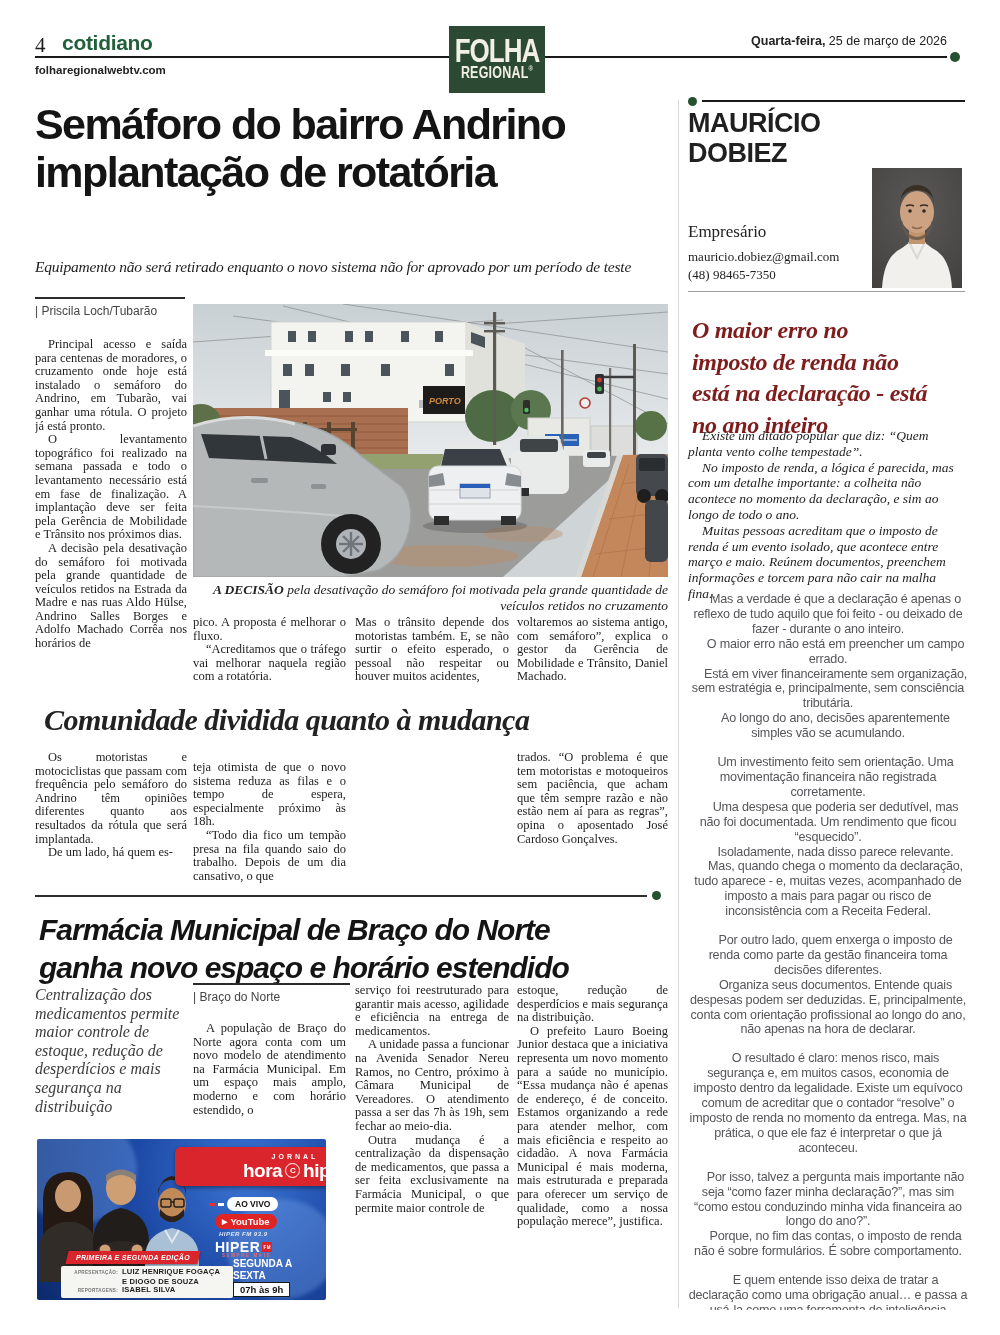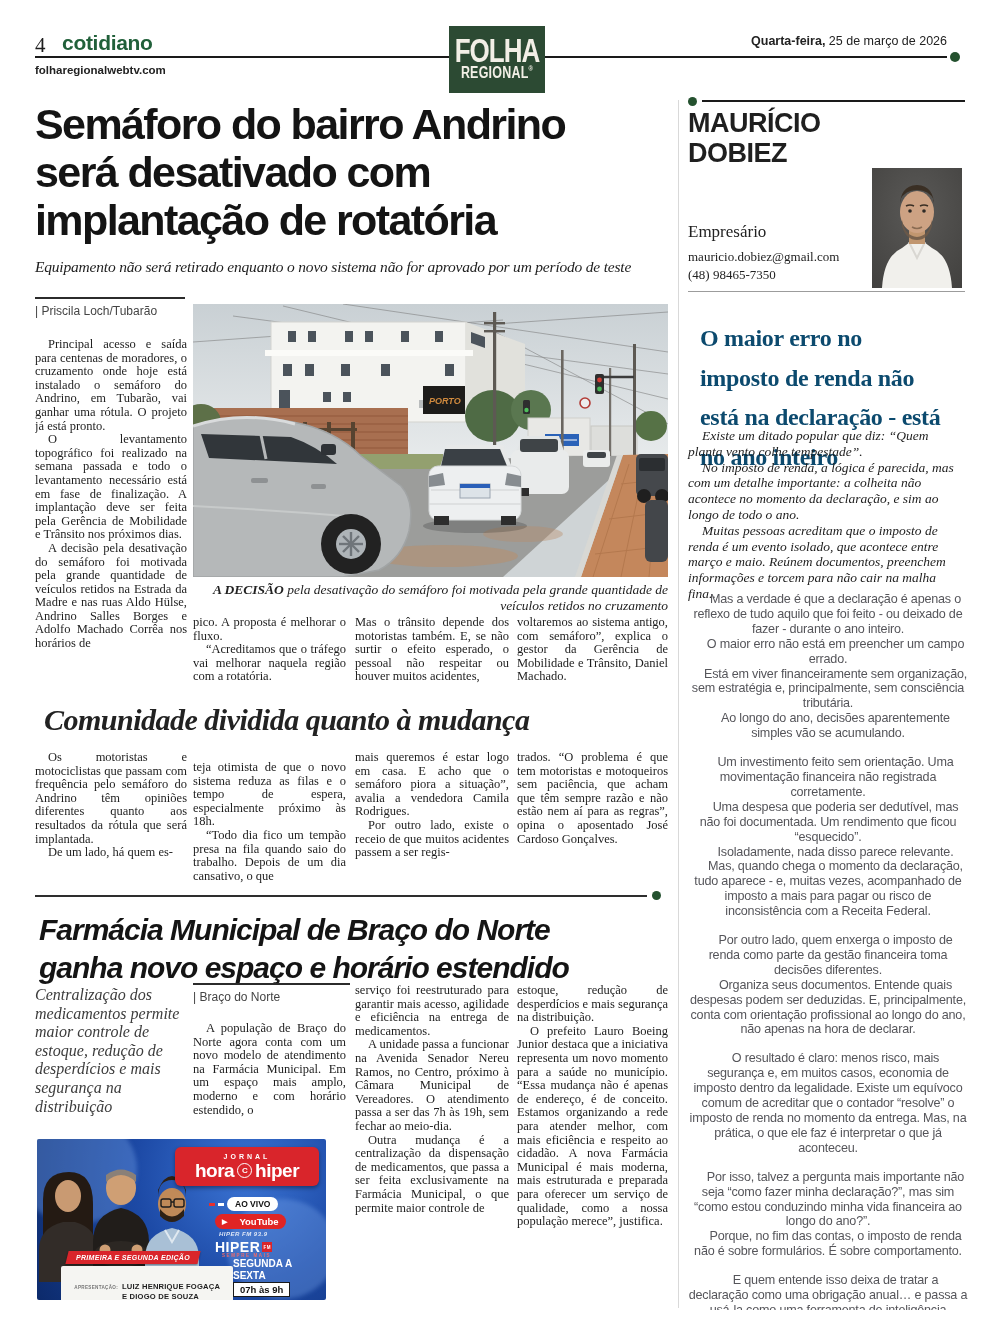--- a/index.html
+++ b/index.html
@@ -56,71 +56,71 @@
                      font-size:30px;line-height:34px;letter-spacing:-1px;color:#141414;}
   .standfirst{left:35px;top:986px;width:152px;font-style:italic;font-size:16px;
               line-height:18.6px;color:#3c3c3c;}
 
   
   .ad{left:37px;top:1139px;width:289px;height:161px;border-radius:2px;overflow:hidden;
       background:radial-gradient(circle at 72% 22%,#3b74d4 0%,#1d4aa6 45%,#0c2a6b 100%);}
   .ad .mapblob{position:absolute;border-radius:50%;background:rgba(120,165,235,.35);filter:blur(2px);}
   .adlogo{position:absolute;left:138px;top:8px;width:144px;height:39px;background:#d9252b;border-radius:6px;
           display:flex;flex-direction:column;align-items:center;justify-content:center;color:#fff;
-          box-shadow:0 2px 4px rgba(0,0,0,.4);}
+          box-shadow:0 2px 4px rgba(0,0,0,.4);padding-left:48px;}
   .adlogo .jl{font-family:"Liberation Sans",sans-serif;font-weight:700;font-size:7px;letter-spacing:3px;line-height:8px;}
   .adlogo .row{display:flex;align-items:center;gap:3px;font-family:"Liberation Sans",sans-serif;
                font-weight:700;font-size:19px;line-height:20px;letter-spacing:-0.5px;}
   .cmark{display:inline-flex;align-items:center;justify-content:center;width:13px;height:13px;
          border:1.6px solid #fff;border-radius:50%;font-size:8px;font-weight:700;}
   .aovivo{position:absolute;left:172px;top:58px;display:flex;align-items:center;gap:3px;text-align:center;}
   .aovivo .dash{width:6px;height:3px;background:#e5302f;}
   .aovivo .pill{background:#fff;color:#111;border-radius:8px;padding:2px 8px;
                 font-family:"Liberation Sans",sans-serif;font-weight:700;font-size:8.5px;}
   .ytpill{position:absolute;left:178px;top:75px;background:#e02424;color:#fff;border-radius:9px;
-          padding:2px 7px;display:flex;align-items:center;gap:12px;
+          padding:2px 7px;display:flex;align-items:center;gap:3px;
           font-family:"Liberation Sans",sans-serif;font-weight:700;font-size:9.5px;}
   .ytplay{font-size:7px;}
   .fmline{position:absolute;left:182px;top:92px;font-family:"Liberation Sans",sans-serif;
           font-style:italic;font-weight:700;font-size:6px;letter-spacing:.5px;color:#dfe7f6;}
   .hiperlogo{position:absolute;left:178px;top:100px;display:flex;align-items:center;gap:2px;color:#fff;
              font-family:"Liberation Sans",sans-serif;font-weight:700;font-size:14px;letter-spacing:.5px;}
   .hiperlogo .sq{width:10px;height:10px;background:#d9252b;color:#fff;font-size:4.5px;font-weight:700;
                  display:flex;align-items:center;justify-content:center;}
   .slogan{position:absolute;left:185px;top:114px;font-family:"Liberation Sans",sans-serif;font-weight:700;
           font-size:4.5px;letter-spacing:1.6px;color:#ef6a6a;}
   .adbanner{position:absolute;left:30px;top:112px;width:132px;height:13px;background:#d9252b;
             transform:skewX(-14deg);display:flex;align-items:center;justify-content:center;
             box-shadow:0 1px 2px rgba(0,0,0,.4);}
   .adbanner span{transform:skewX(14deg);color:#fff;font-family:"Liberation Sans",sans-serif;
                  font-weight:700;font-style:italic;font-size:7px;letter-spacing:.3px;white-space:nowrap;}
   .adnames{position:absolute;left:24px;top:127px;width:162px;background:#f5f5f2;border-radius:2px;
-           padding:17px 5px;font-family:"Liberation Sans",sans-serif;}
+           padding:2px 5px;font-family:"Liberation Sans",sans-serif;}
   .adnames .r{display:flex;gap:4px;align-items:baseline;line-height:8.5px;}
   .adnames .lab{width:52px;text-align:right;font-size:4.6px;font-weight:700;color:#777;letter-spacing:.3px;}
   .adnames .val{font-size:7.6px;font-weight:700;color:#1d1d1d;letter-spacing:.2px;}
   .addays{position:absolute;left:196px;top:119px;width:70px;color:#fff;
           font-family:"Liberation Sans",sans-serif;font-weight:700;font-size:10px;line-height:11.5px;}
   .adtime{position:absolute;left:196px;top:143px;background:#fff;border:1.4px solid #1a1a1a;
           padding:1px 6px;font-family:"Liberation Sans",sans-serif;font-weight:700;font-size:9.5px;color:#111;}
 
   
   .vdiv{left:678px;top:100px;width:1px;height:1208px;background:#d9d9d9;}
   .rdot{left:688px;top:97px;width:9px;height:9px;border-radius:50%;background:#24512f;}
   .rtopline{left:702px;top:100px;width:263px;height:2px;background:#1a1a1a;}
   .colname{left:688px;top:108px;width:200px;}
   .nline{margin:0;font-family:"Liberation Sans",sans-serif;font-weight:700;font-size:27px;
          line-height:30px;letter-spacing:-0.5px;color:#1f1f1f;}
   .headshot{left:872px;top:168px;width:90px;height:120px;}
   .role{left:688px;top:222px;font-size:17px;color:#222;}
   .contact{left:688px;top:248px;font-size:13px;line-height:18px;color:#222;}
   .grayline{left:688px;top:291px;width:277px;height:1px;background:#9c9c9c;}
   .coltitle{left:688px;top:313px;width:280px;}
-  .tline{margin:12px;font-weight:700;font-size:24px;line-height:27.5px;
-         letter-spacing:-0.3px;color:#0c4a6e;}
+  .tline{margin:4px;font-weight:700;font-style:italic;font-size:24px;line-height:27.5px;
+         letter-spacing:-0.3px;color:#7f1d1d;}
   .colintro{left:688px;top:428px;width:278px;}
   .colintro .bp{font-size:13.5px;line-height:15.8px;font-style:italic;text-align:left;text-indent:14px;}
   .colbody{left:688px;top:592px;width:280px;height:718px;overflow:hidden;}
   .colbody .bp{font-family:"Liberation Sans",sans-serif;font-size:12.6px;line-height:14.9px;
                letter-spacing:-0.2px;color:#55555a;text-align:center;text-indent:15px;}
   .colbody .pgap{height:14px;}
 </style>
 </head>
 <body>
 
@@ -132,21 +132,20 @@
   <div class="abs headdot"></div>
   <div class="abs website">folharegionalwebtv.com</div>
   <div class="abs dateline"><b>Quarta-feira,</b><span> 25 de março de 2026</span></div>
   <div class="abs logo">
     <div class="l1">FOLHA</div>
     <div class="l2"><span>REGIONAL</span><sup>®</sup></div>
   </div>
 
   <div class="abs mainhead">
       <p class="hline">Semáforo do bairro Andrino</p>
-      <p class="hline">será desativado com</p>
       <p class="hline">implantação de rotatória</p>
     </div>
   <div class="abs subhead">Equipamento não será retirado enquanto o novo sistema não for aprovado por um período de teste</div>
 
   <div class="abs rule2" style="left:35px;top:297px;width:150px;"></div>
   <div class="abs byline" style="left:35px;top:304px;">|  Priscila Loch/Tubarão</div>
 
   <div class="abs colblock" style="left:35px;top:338px;width:152px;height:360px;">
       <p class="bp">Principal acesso e saída para centenas de moradores, o cruzamento onde hoje está instalado o semáforo do Andrino, em Tubarão, vai ganhar uma rótula. O projeto já está pronto.</p>
       <p class="bp">O levantamento topográfico foi realizado na semana passada e todo o levantamento necessário está em fase de finalização. A implantação deve ser feita pela Gerência de Mobilidade e Trânsito nos próximos dias.</p>
@@ -319,24 +318,20 @@
     </div>
 
   <div class="abs commhead">Comunidade dividida quanto à mudança</div>
   <div class="abs colblock" style="left:35px;top:751px;width:152px;">
       <p class="bp">Os motoristas e motociclistas que passam com frequência pelo semáforo do Andrino têm opiniões diferentes quanto aos resultados da rótula que será implantada.</p>
       <p class="bp">De um lado, há quem es-</p>
     </div>
   <div class="abs colblock cont-first" style="left:193px;top:761px;width:153px;">
       <p class="bp">teja otimista de que o novo sistema reduza as filas e o tempo de espera, especialmente próximo às 18h.</p>
       <p class="bp">“Todo dia fico um tempão presa na fila quando saio do trabalho. Depois de um dia cansativo, o que</p>
-    </div>
-  <div class="abs colblock cont-first" style="left:355px;top:751px;width:154px;">
-      <p class="bp">mais queremos é estar logo em casa. E acho que o semáforo piora a situação”, avalia a vendedora Camila Rodrigues.</p>
-      <p class="bp">Por outro lado, existe o receio de que muitos acidentes passem a ser regis-</p>
     </div>
   <div class="abs colblock cont-first" style="left:517px;top:751px;width:151px;">
       <p class="bp">trados. “O problema é que tem motoristas e motoqueiros sem paciência, que acham que têm sempre razão e não estão nem aí para as regras”, opina o aposentado José Cardoso Gonçalves.</p>
     </div>
 
   <div class="abs divider2"></div>
   <div class="abs divdot"></div>
 
   <div class="abs pharmhead">
       <p class="hline2">Farmácia Municipal de Braço do Norte</p>

